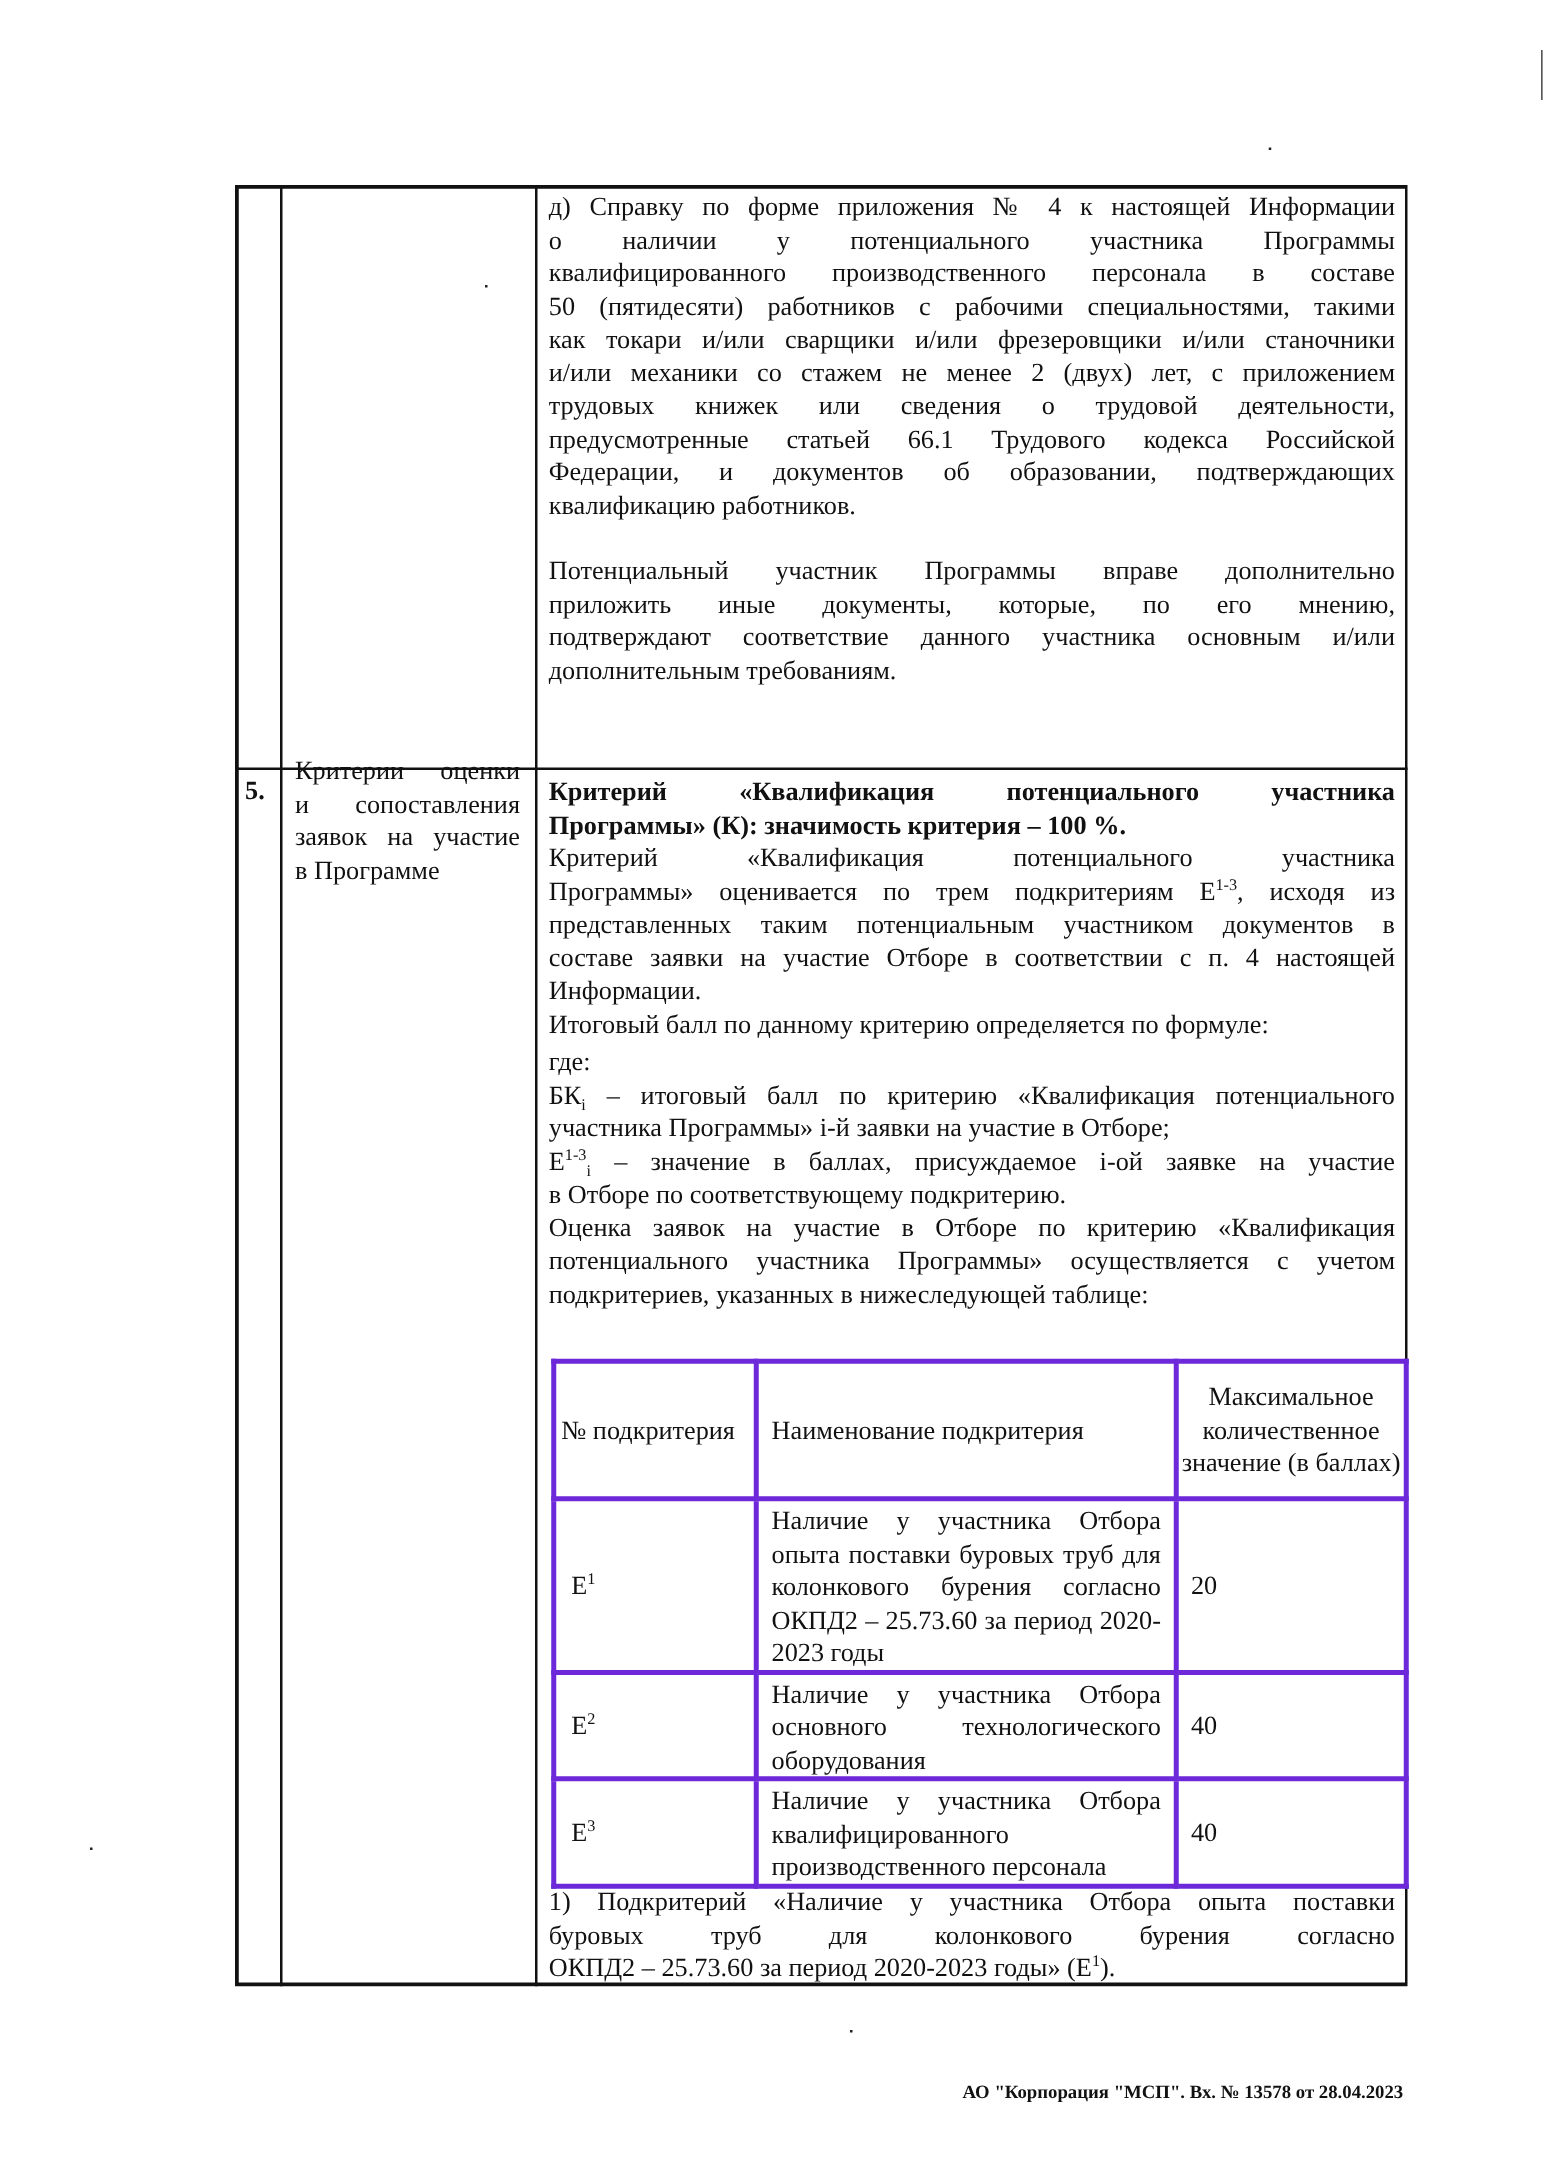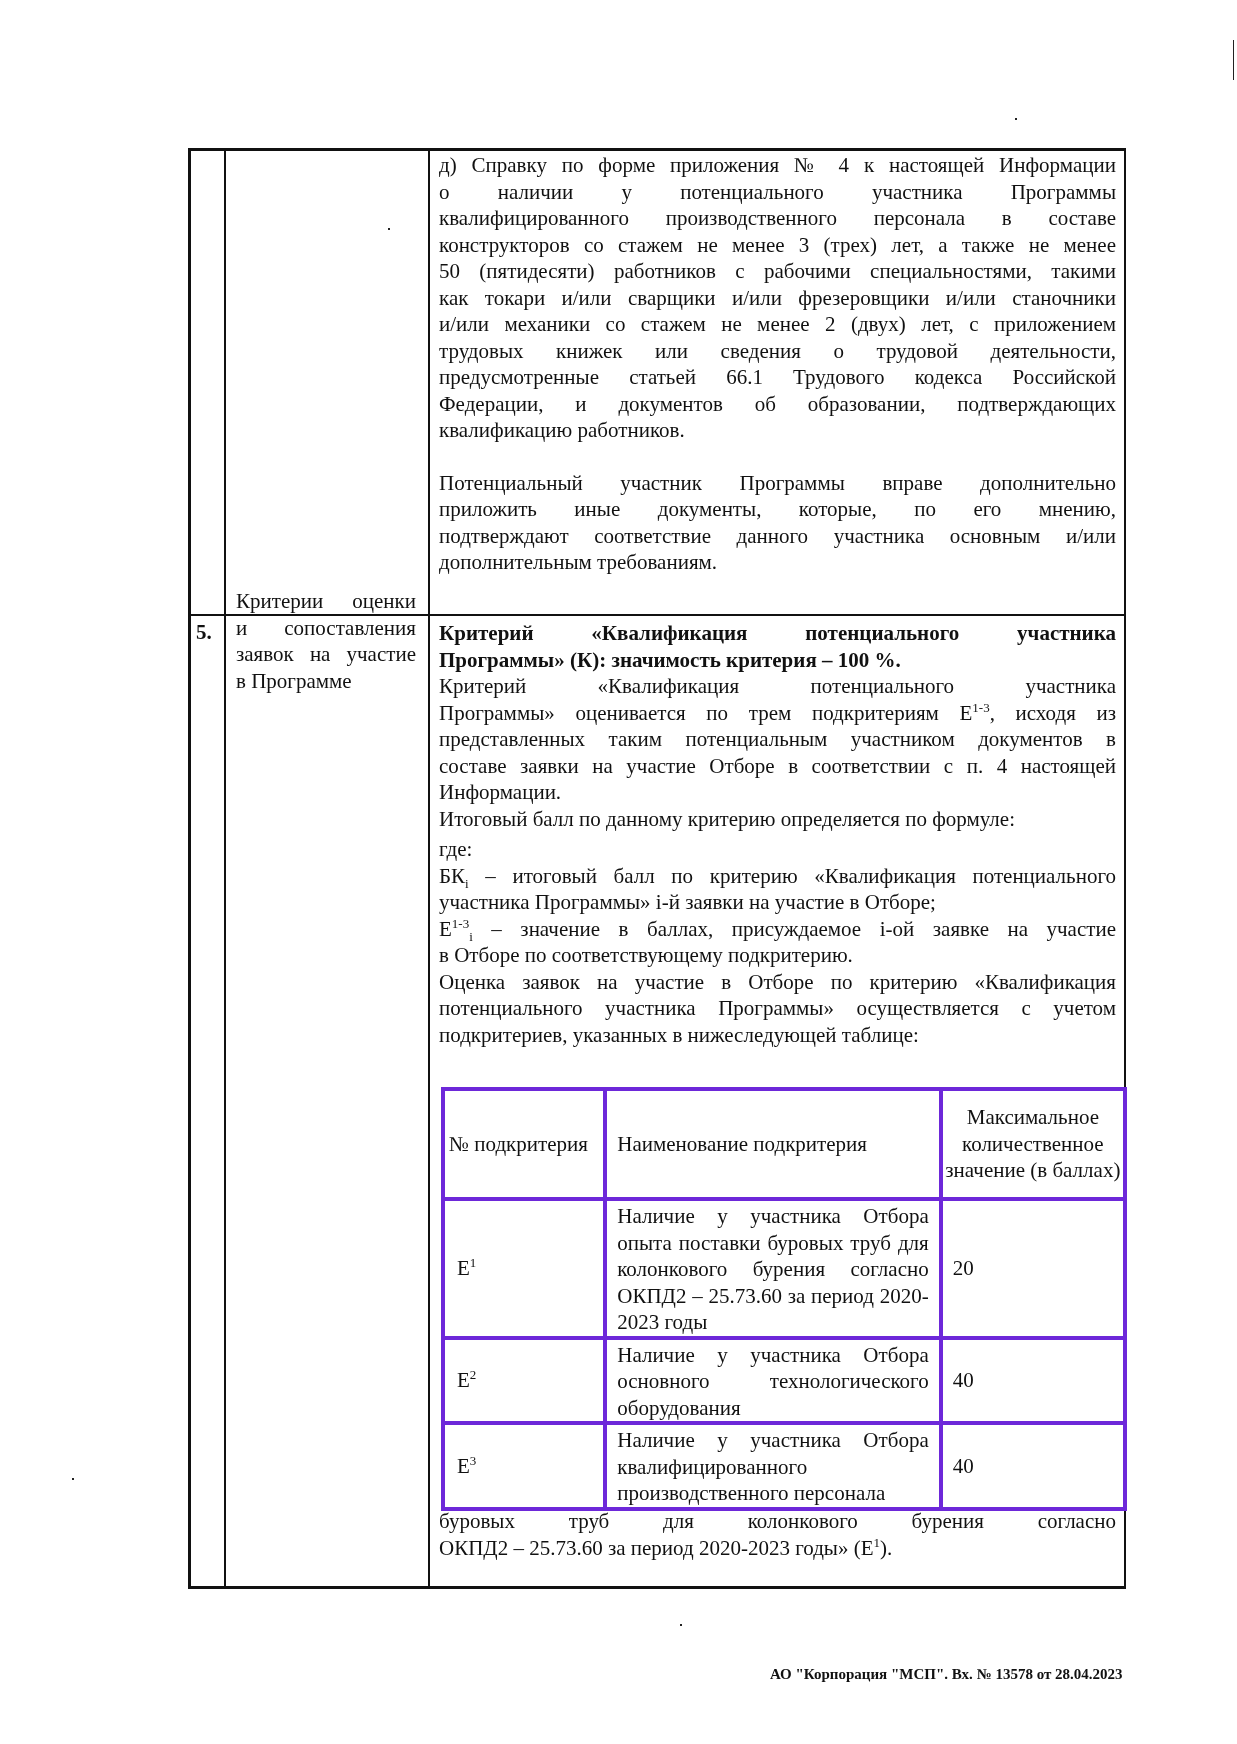--- a/index.html
+++ b/index.html
@@ -11,21 +11,21 @@
   .vline { position:absolute; top:148px; width:2px; background:#111; }
   .hline { position:absolute; height:2px; background:#111; }
   .cell-text { position:absolute; font-size:21px; line-height:26.5px; text-align:justify; }
   .cell-text p { margin:0; }
   .just-last { text-align-last:justify; }
   .bold { font-weight:bold; }
   .center { text-align:center; }
   sup { font-size:13px; line-height:0; vertical-align:super; }
   sub { font-size:13px; line-height:0; }
   .num { position:absolute; left:196px; top:620px; font-size:21px; font-weight:bold; }
-  .crit-label { position:absolute; left:236px; top:588px; width:180px; font-size:21px; line-height:26.5px; }
+  .crit-label { position:absolute; left:236px; top:603px; width:180px; font-size:21px; line-height:26.5px; }
   .crit-label .j { text-align:justify; text-align-last:justify; }
   table.sub { position:absolute; left:441px; top:1087px; width:686px; border-collapse:collapse;
               font-size:21px; line-height:26.5px; }
   table.sub td { border:4px solid #6d28d9; vertical-align:middle; padding:0 6px; }
   table.sub td.name { text-align:justify; padding:2px 10px 0 10px; }
   table.sub td.hdr-max { text-align:center; padding:0 2px; }
   .footer { position:absolute; left:770px; top:1666px; font-size:15px; font-weight:bold; }
 </style>
 </head>
 <body>
@@ -38,21 +38,20 @@
 
 <div class="outer"></div>
 <div class="vline" style="left:224px;height:1441px;"></div>
 <div class="vline" style="left:428px;height:1441px;"></div>
 <div class="hline" style="left:188px;top:614px;width:938px;"></div>
 
 <div class="cell-text" style="left:439px;top:152px;width:677px;">
   <p class="just-last">д) Справку по форме приложения № 4 к настоящей Информации</p>
   <p class="just-last">о наличии у потенциального участника Программы</p>
   <p class="just-last">квалифицированного производственного персонала в составе</p>
-  <p class="just-last">конструкторов со стажем не менее 3 (трех) лет, а также не менее</p>
   <p class="just-last">50 (пятидесяти) работников с рабочими специальностями, такими</p>
   <p class="just-last">как токари и/или сварщики и/или фрезеровщики и/или станочники</p>
   <p class="just-last">и/или механики со стажем не менее 2 (двух) лет, с приложением</p>
   <p class="just-last">трудовых книжек или сведения о трудовой деятельности,</p>
   <p class="just-last">предусмотренные статьей 66.1 Трудового кодекса Российской</p>
   <p class="just-last">Федерации, и документов об образовании, подтверждающих</p>
   <p>квалификацию работников.</p>
   <p style="height:26px;"></p>
   <p class="just-last">Потенциальный участник Программы вправе дополнительно</p>
   <p class="just-last">приложить иные документы, которые, по его мнению,</p>
@@ -112,17 +111,18 @@
   </tr>
   <tr style="height:82px;">
     <td style="padding-left:12px;"><span>E</span><sup>3</sup></td>
     <td class="name">Наличие у участника Отбора квалифицированного производственного персонала</td>
     <td style="padding-left:10px;">40</td>
   </tr>
 </tbody>
   </table>
 
 <div class="cell-text" style="left:439px;top:1508px;width:677px;">
+  <p class="just-last">1) Подкритерий «Наличие у участника Отбора опыта поставки</p>
   <p class="just-last">буровых труб для колонкового бурения согласно</p>
   <p><span>ОКПД2 – 25.73.60 за период 2020-2023 годы» (E</span><sup>1</sup><span>).</span></p>
 </div>
 
 <div class="footer">АО "Корпорация "МСП". Вх. № 13578 от 28.04.2023</div>
 
 </body></html>

